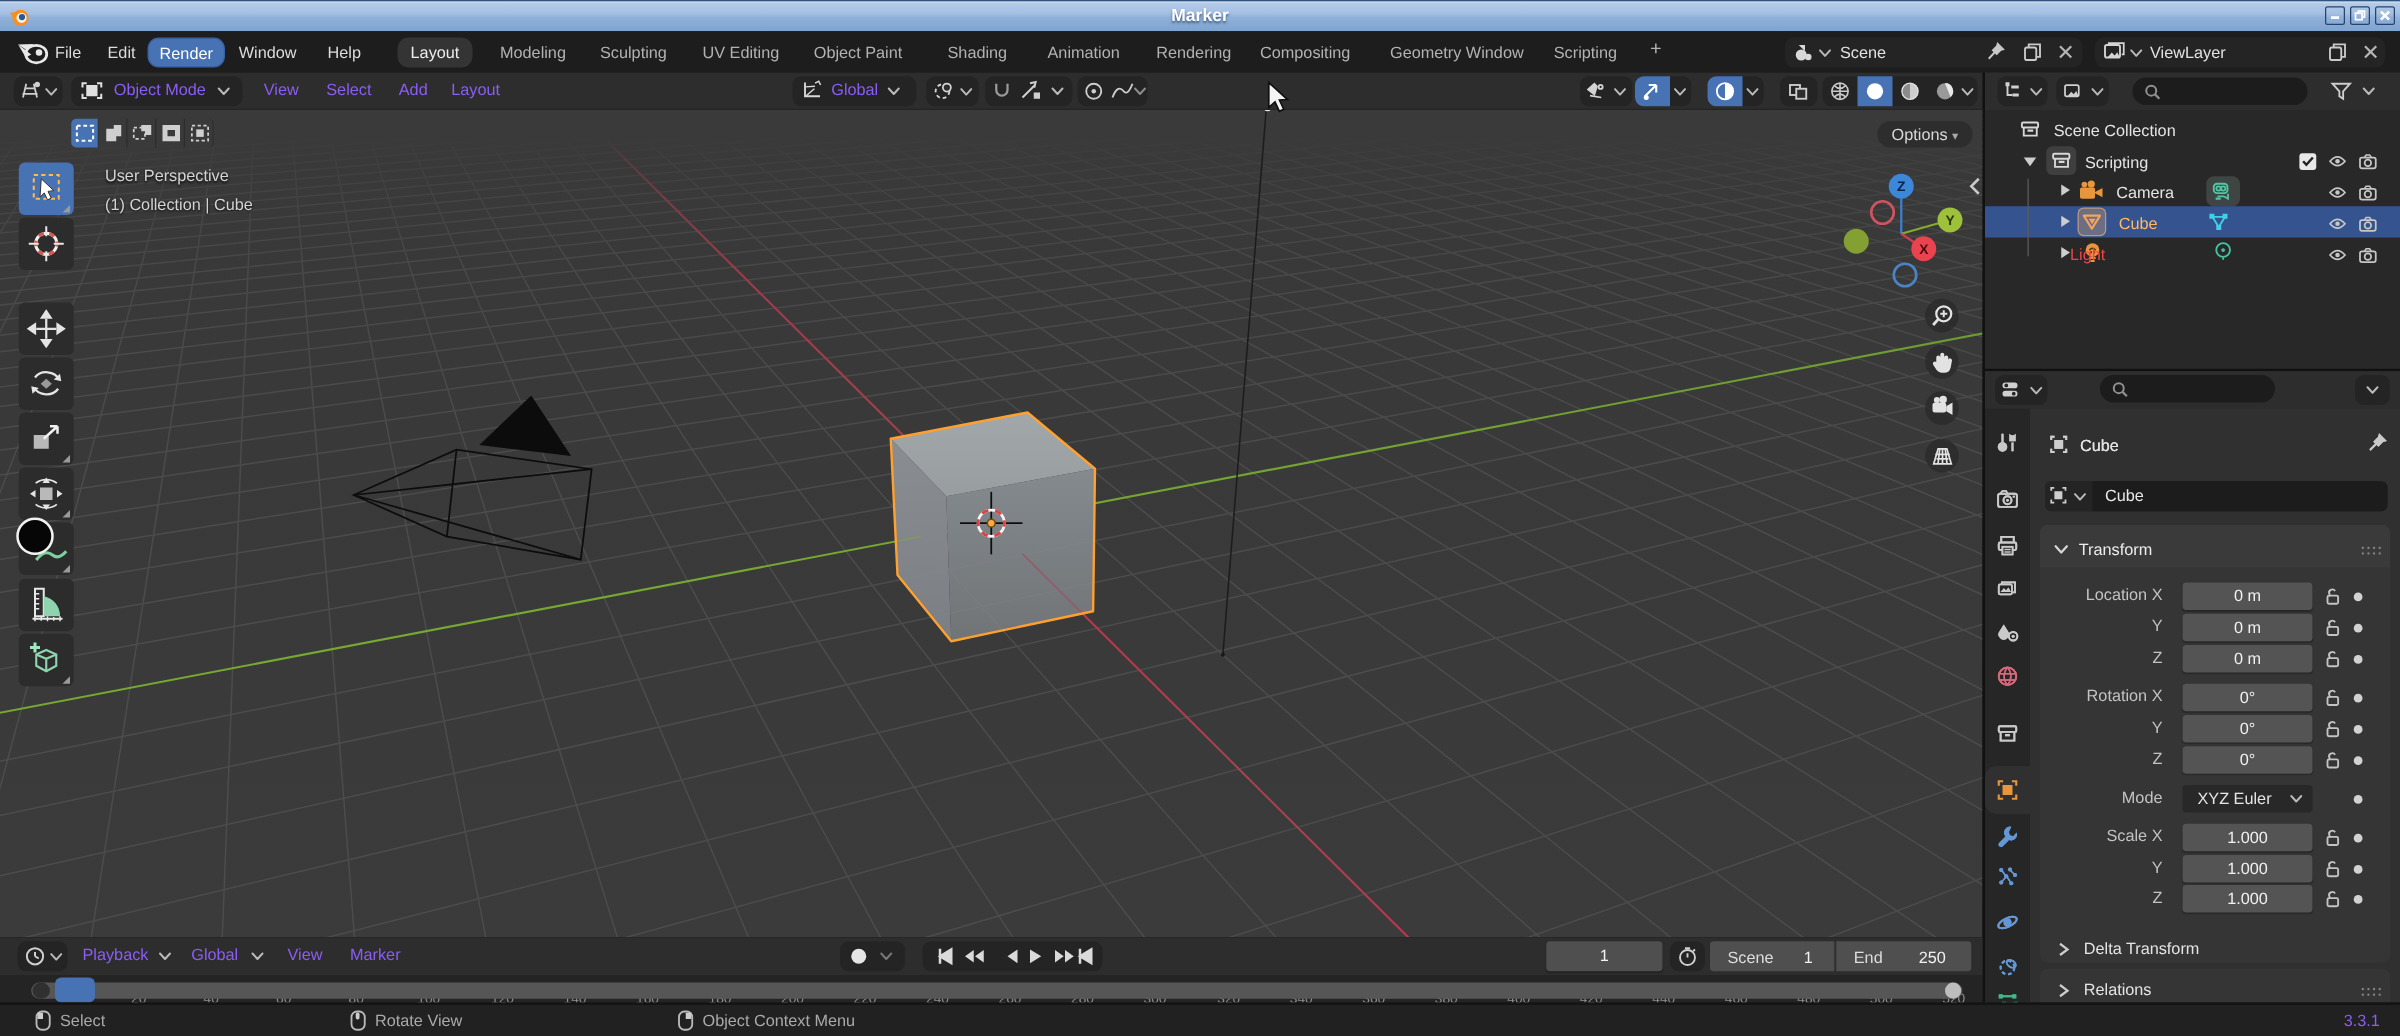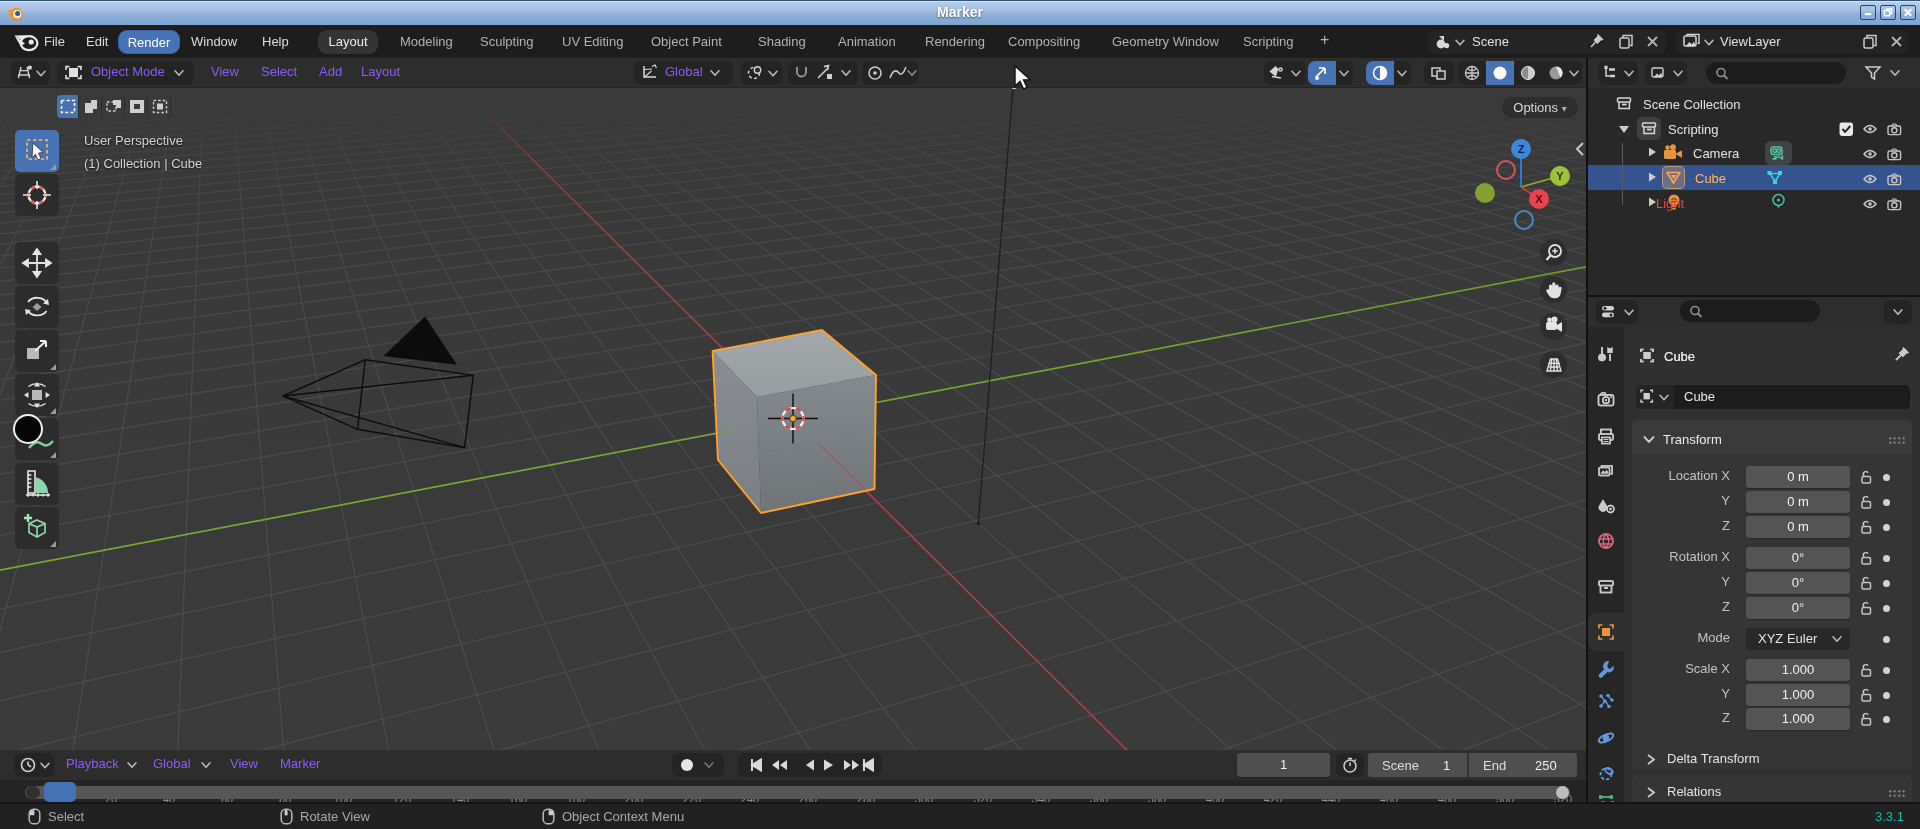--- a/index.html
+++ b/index.html
@@ -1503,12 +1503,12 @@
 <svg class="abs" style="left:280px;top:808px" width="13" height="17" viewBox="0 0 13 17">
     <rect x="1.2" y="1.2" width="10.6" height="14.6" rx="4.4" fill="none" stroke="#b9b9b9" stroke-width="1.5"></rect>
     <rect x="4.6" y="2" width="3" height="5.6" rx="1.4" fill="#cdcdcd"></rect>
   </svg>
 <div class="abs" style="left:300px;top:809px;color:#a9a9a9">Rotate View</div>
 <svg class="abs" style="left:542px;top:808px" width="13" height="17" viewBox="0 0 13 17">
     <rect x="1.2" y="1.2" width="10.6" height="14.6" rx="4.4" fill="none" stroke="#b9b9b9" stroke-width="1.5"></rect>
     <path d="M6.6 2.2 H11 v5 H6.6 Z" fill="#cdcdcd"></path>
   </svg>
 <div class="abs" style="left:562px;top:809px;color:#a9a9a9">Object Context Menu</div>
-<div class="abs" style="left:1875px;top:809px;color:#14b8a6">3.3.1</div>
+<div class="abs" style="left:1875px;top:809px;color:#8b5cf6">3.3.1</div>
 </body></html>

